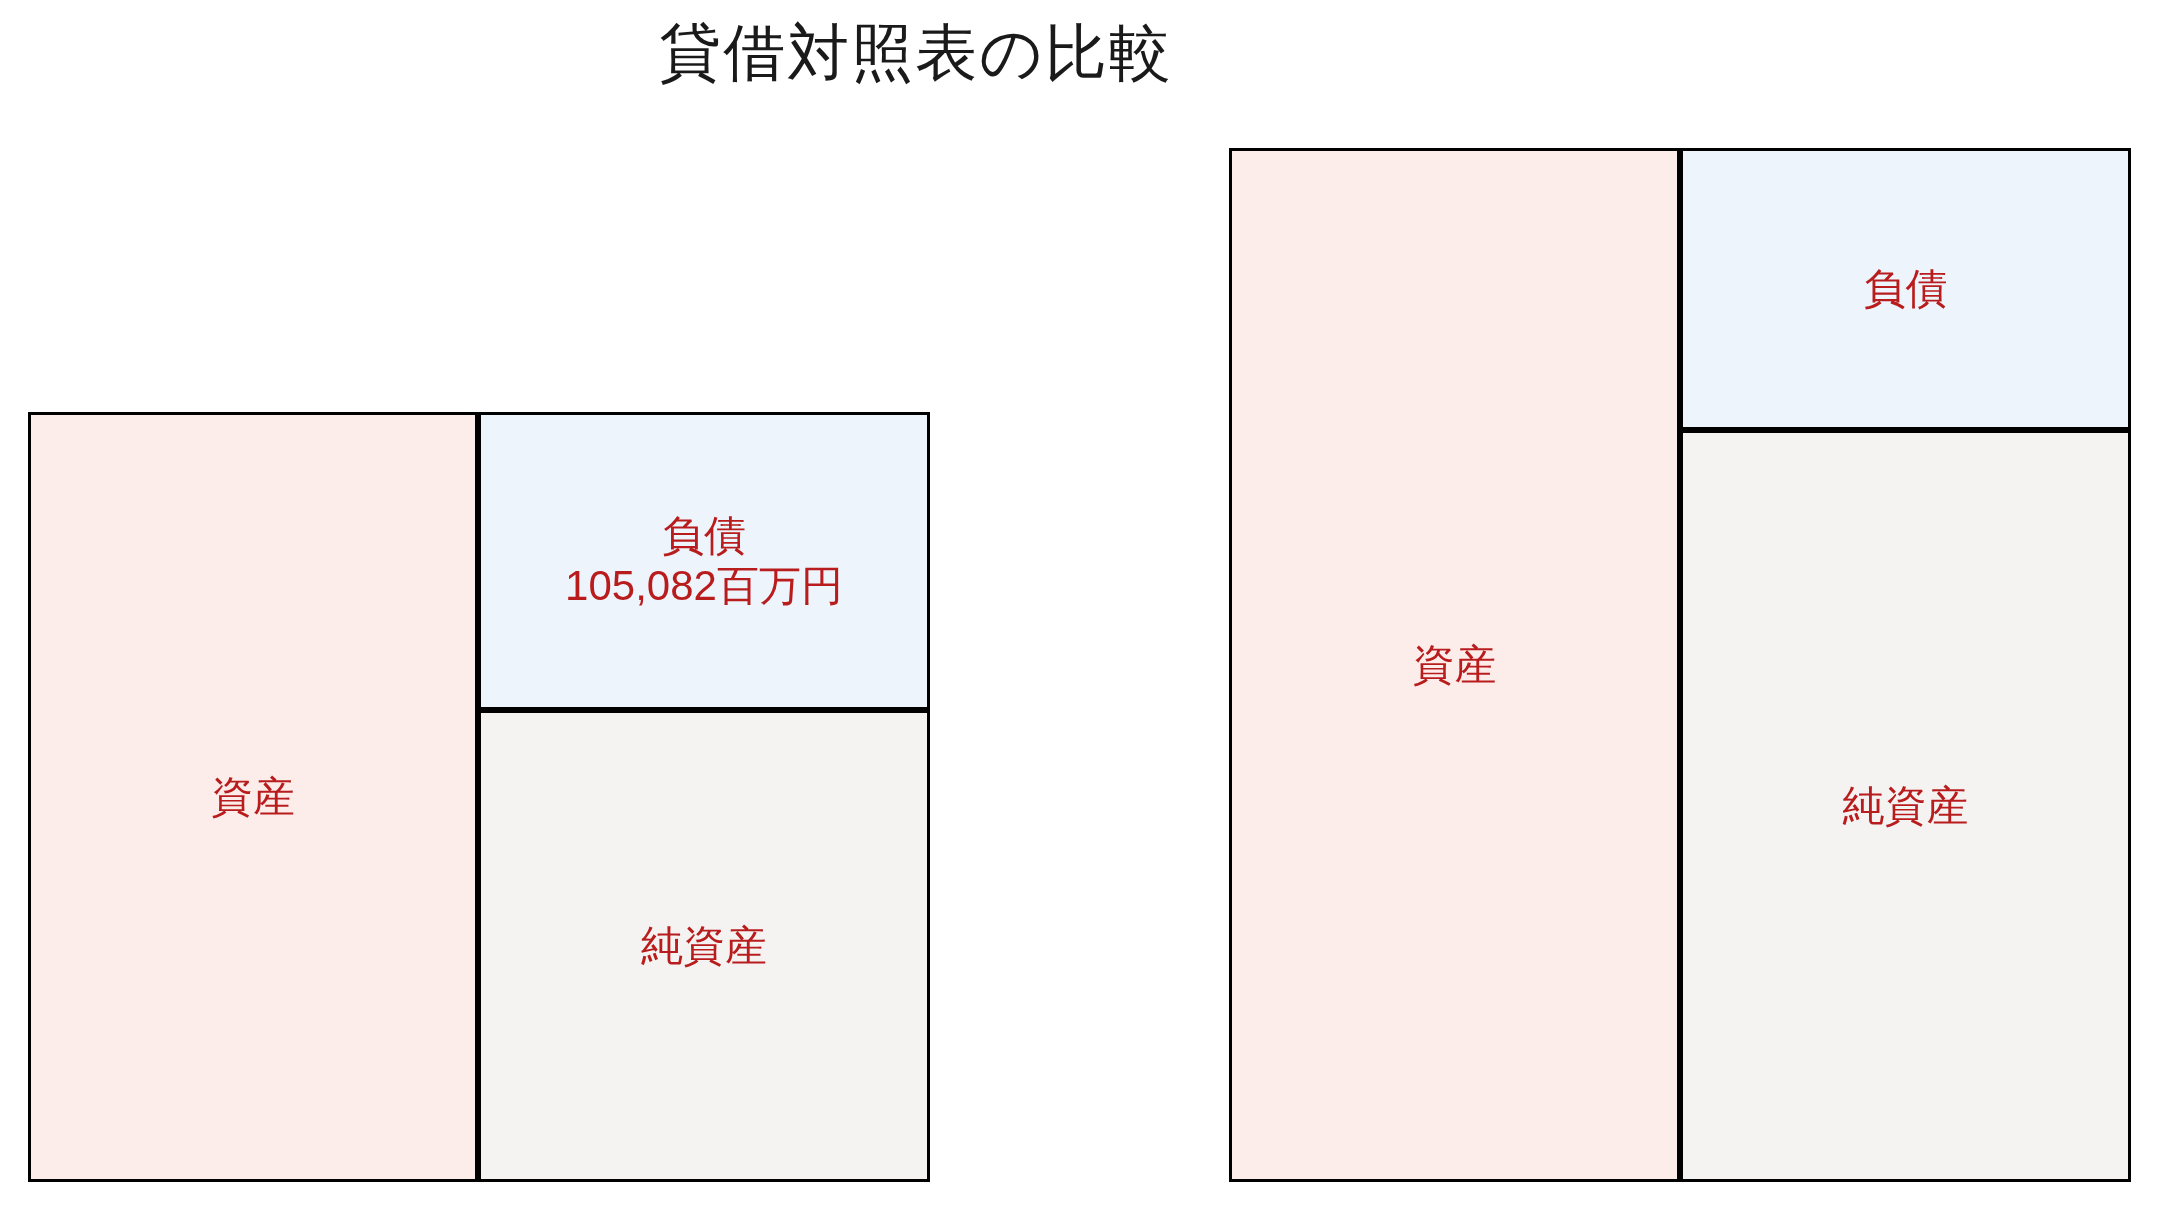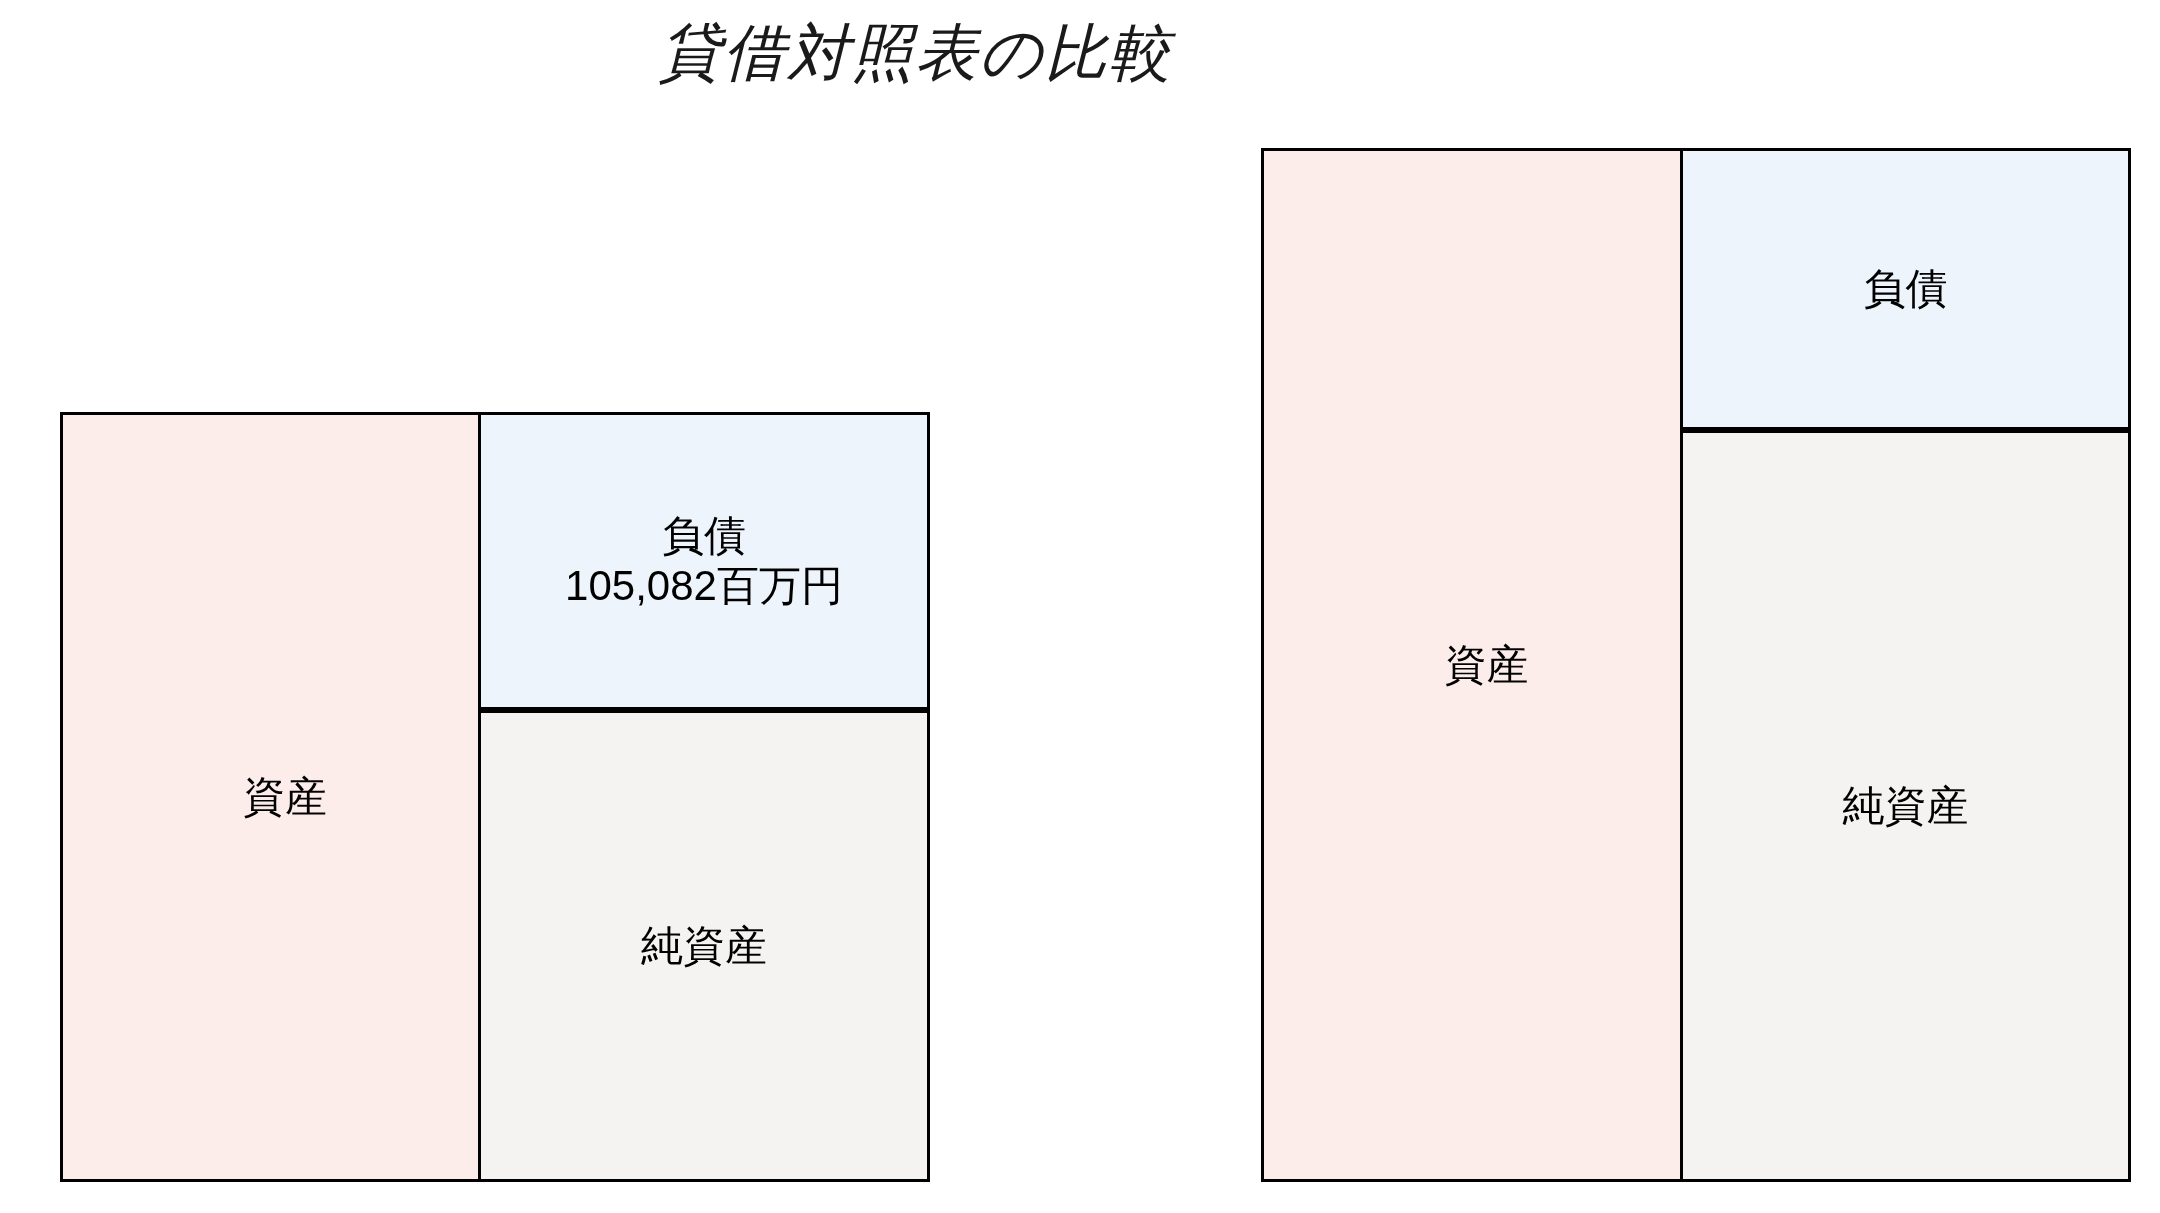--- a/index.html
+++ b/index.html
@@ -21,21 +21,20 @@
     left: 0;
     top: 22px;
     width: 1832px;
     text-align: center;
     font-size: 62px;
     font-weight: 400;
     letter-spacing: 2px;
     line-height: 1.0;
     color: #1a1a1a;
     white-space: nowrap;
-    font-style: italic;
   }
 
   .bs-chart {
     position: absolute;
     box-sizing: border-box;
   }
 
   .bs-box {
     position: absolute;
     box-sizing: border-box;
@@ -47,36 +46,36 @@
     text-align: center;
     line-height: 1.18;
   }
 
   .bs-box .box-label,
   .bs-box .box-value {
     display: block;
     white-space: nowrap;
     font-size: 42px;
     font-weight: 400;
-    color: #000000;
+    color: #b91c1c;
   }
 
   
   #chart-left { left: 28px; top: 412px; width: 902px; height: 770px; }
   #left-assets     { left: 0px;   top: 0px;   width: 450px; height: 770px; }
   #left-liab       { left: 450px; top: 0px;   width: 452px; height: 298px; }
   #left-netassets  { left: 450px; top: 298px; width: 452px; height: 472px; }
 
   
   #chart-right { left: 1229px; top: 148px; width: 902px; height: 1034px; }
   #right-assets    { left: 0px;   top: 0px;   width: 451px; height: 1034px; }
   #right-liab      { left: 451px; top: 0px;   width: 451px; height: 282px; }
   #right-netassets { left: 451px; top: 282px; width: 451px; height: 752px; }
 
-  .fill-assets    { background: #fcecea; margin-left: 32px; }
+  .fill-assets    { background: #fcecea; }
   .fill-liab      { background: #edf4fc; }
   .fill-netassets { background: #f4f3f2; }
 </style>
 </head>
 <body>
 
 <div id="chart-title">貸借対照表の比較</div>
 
 <div class="bs-chart" id="chart-left">
 

